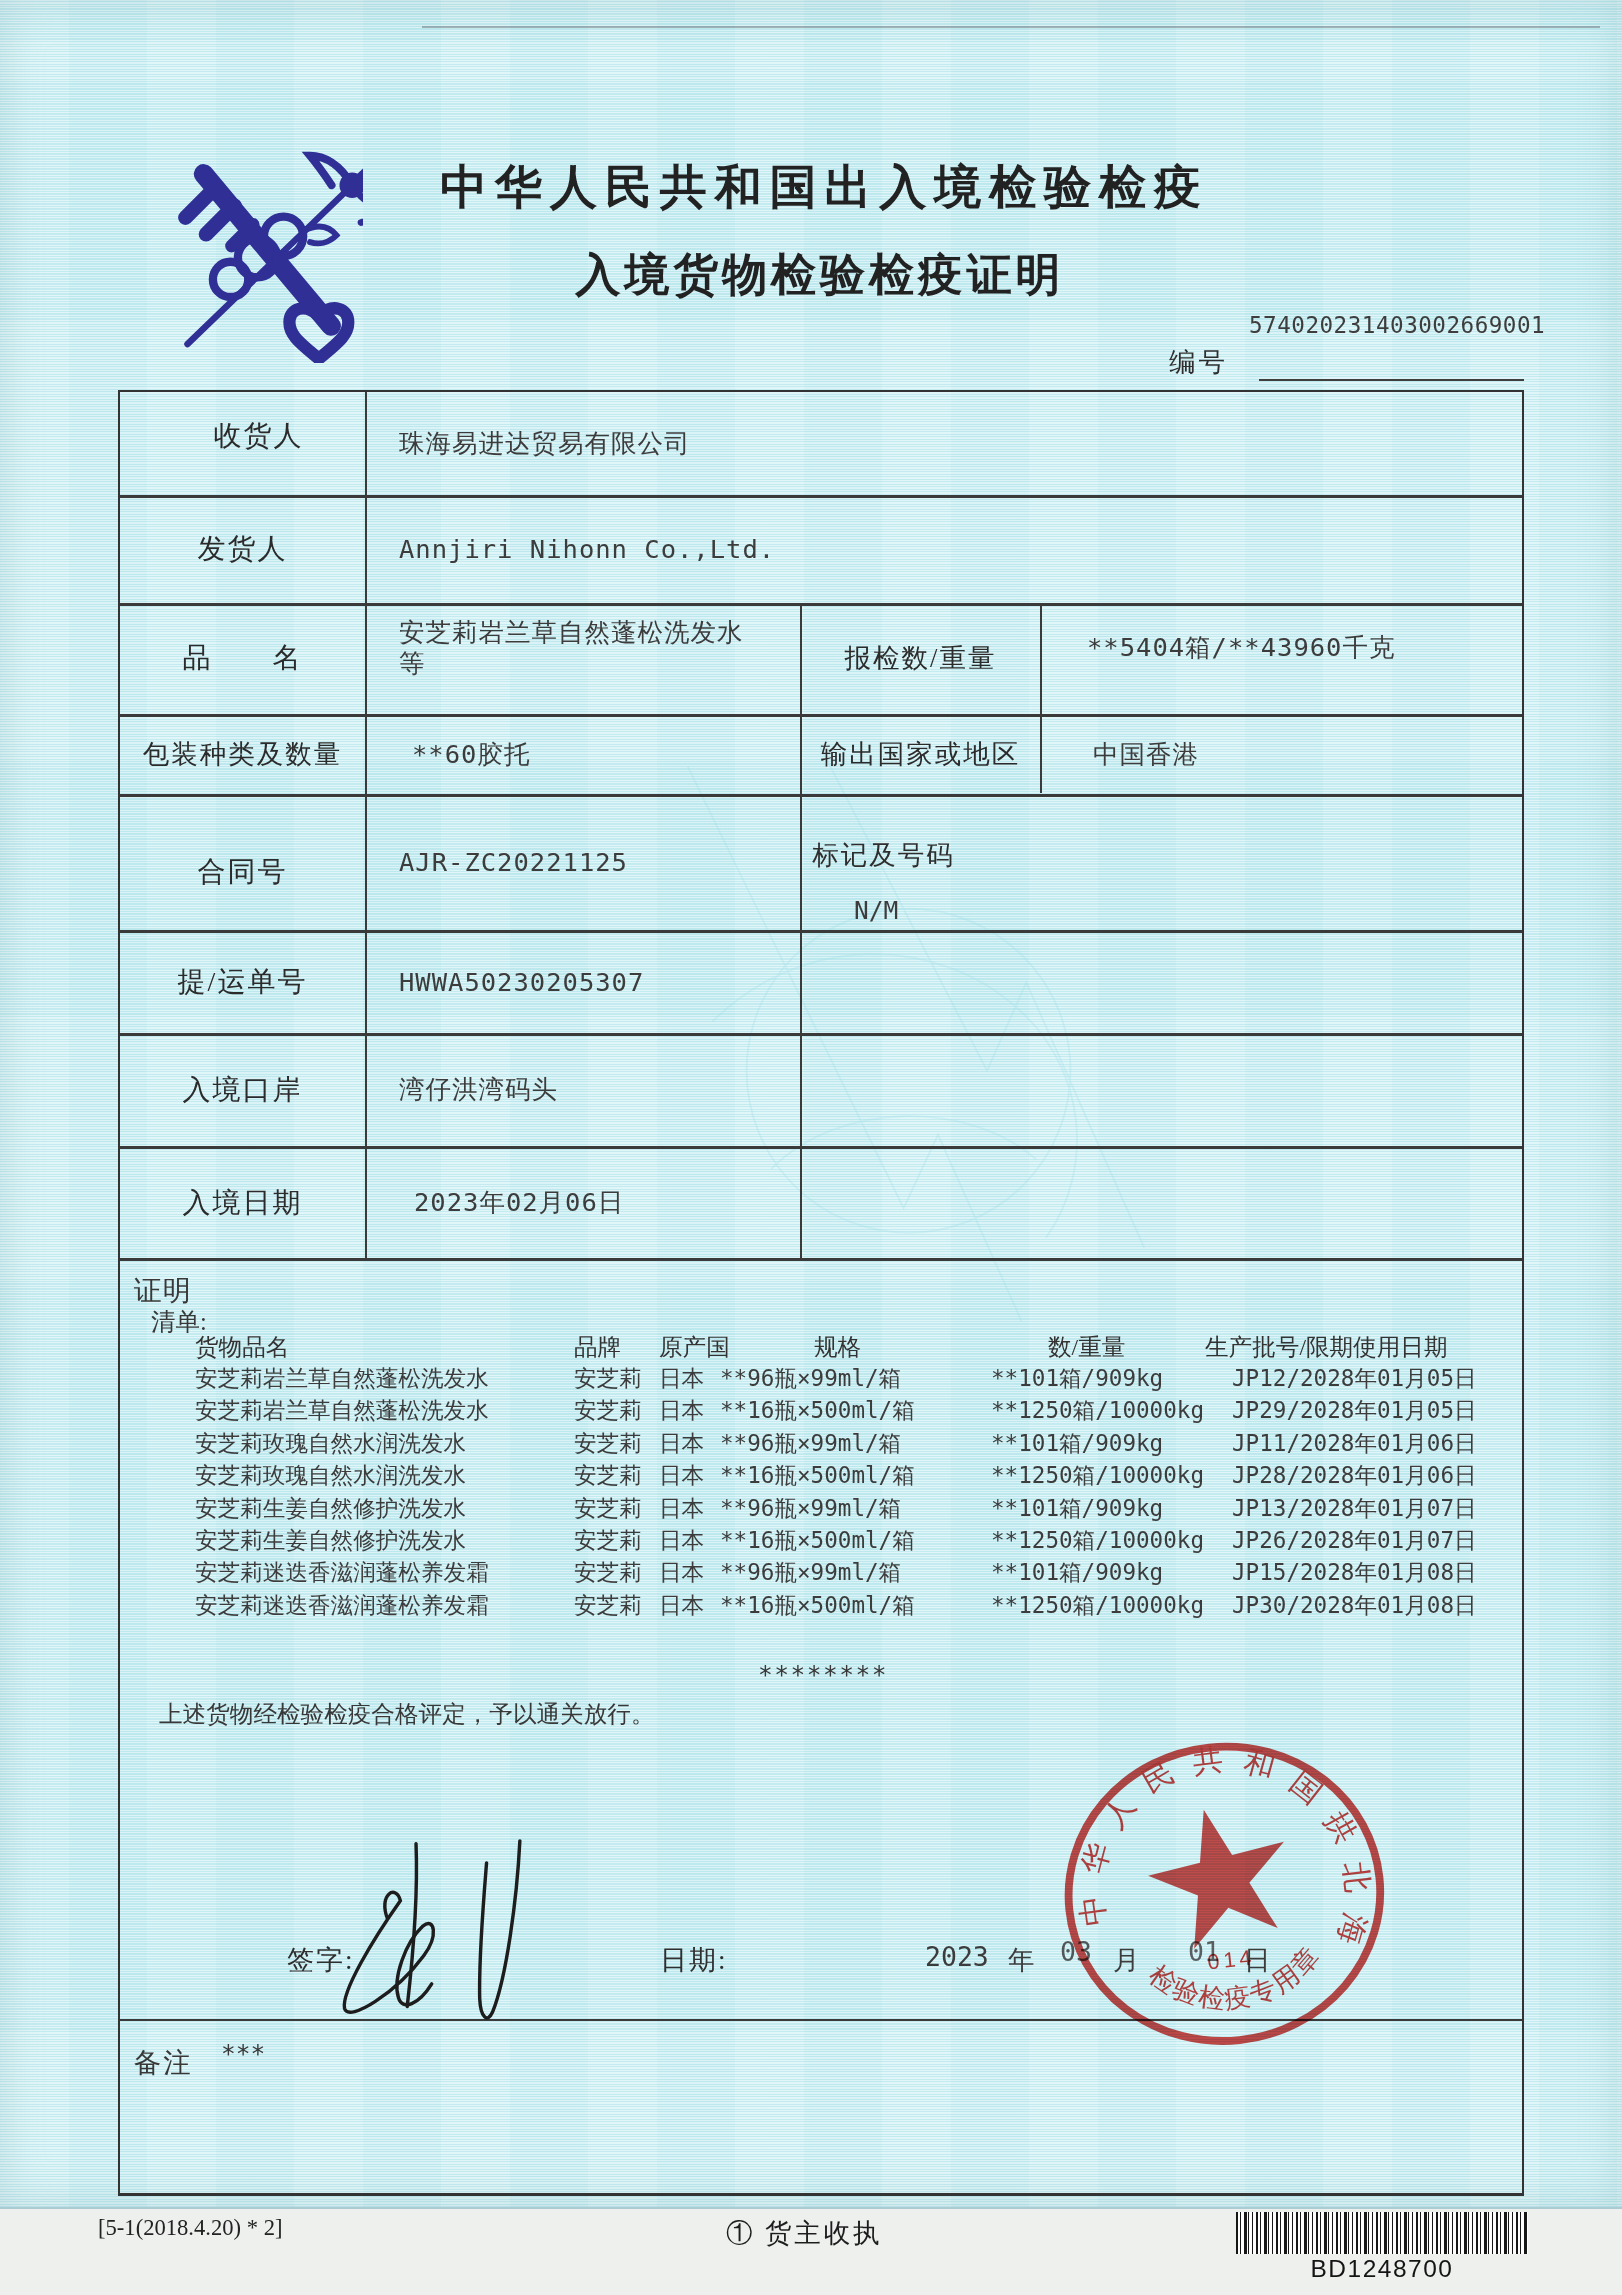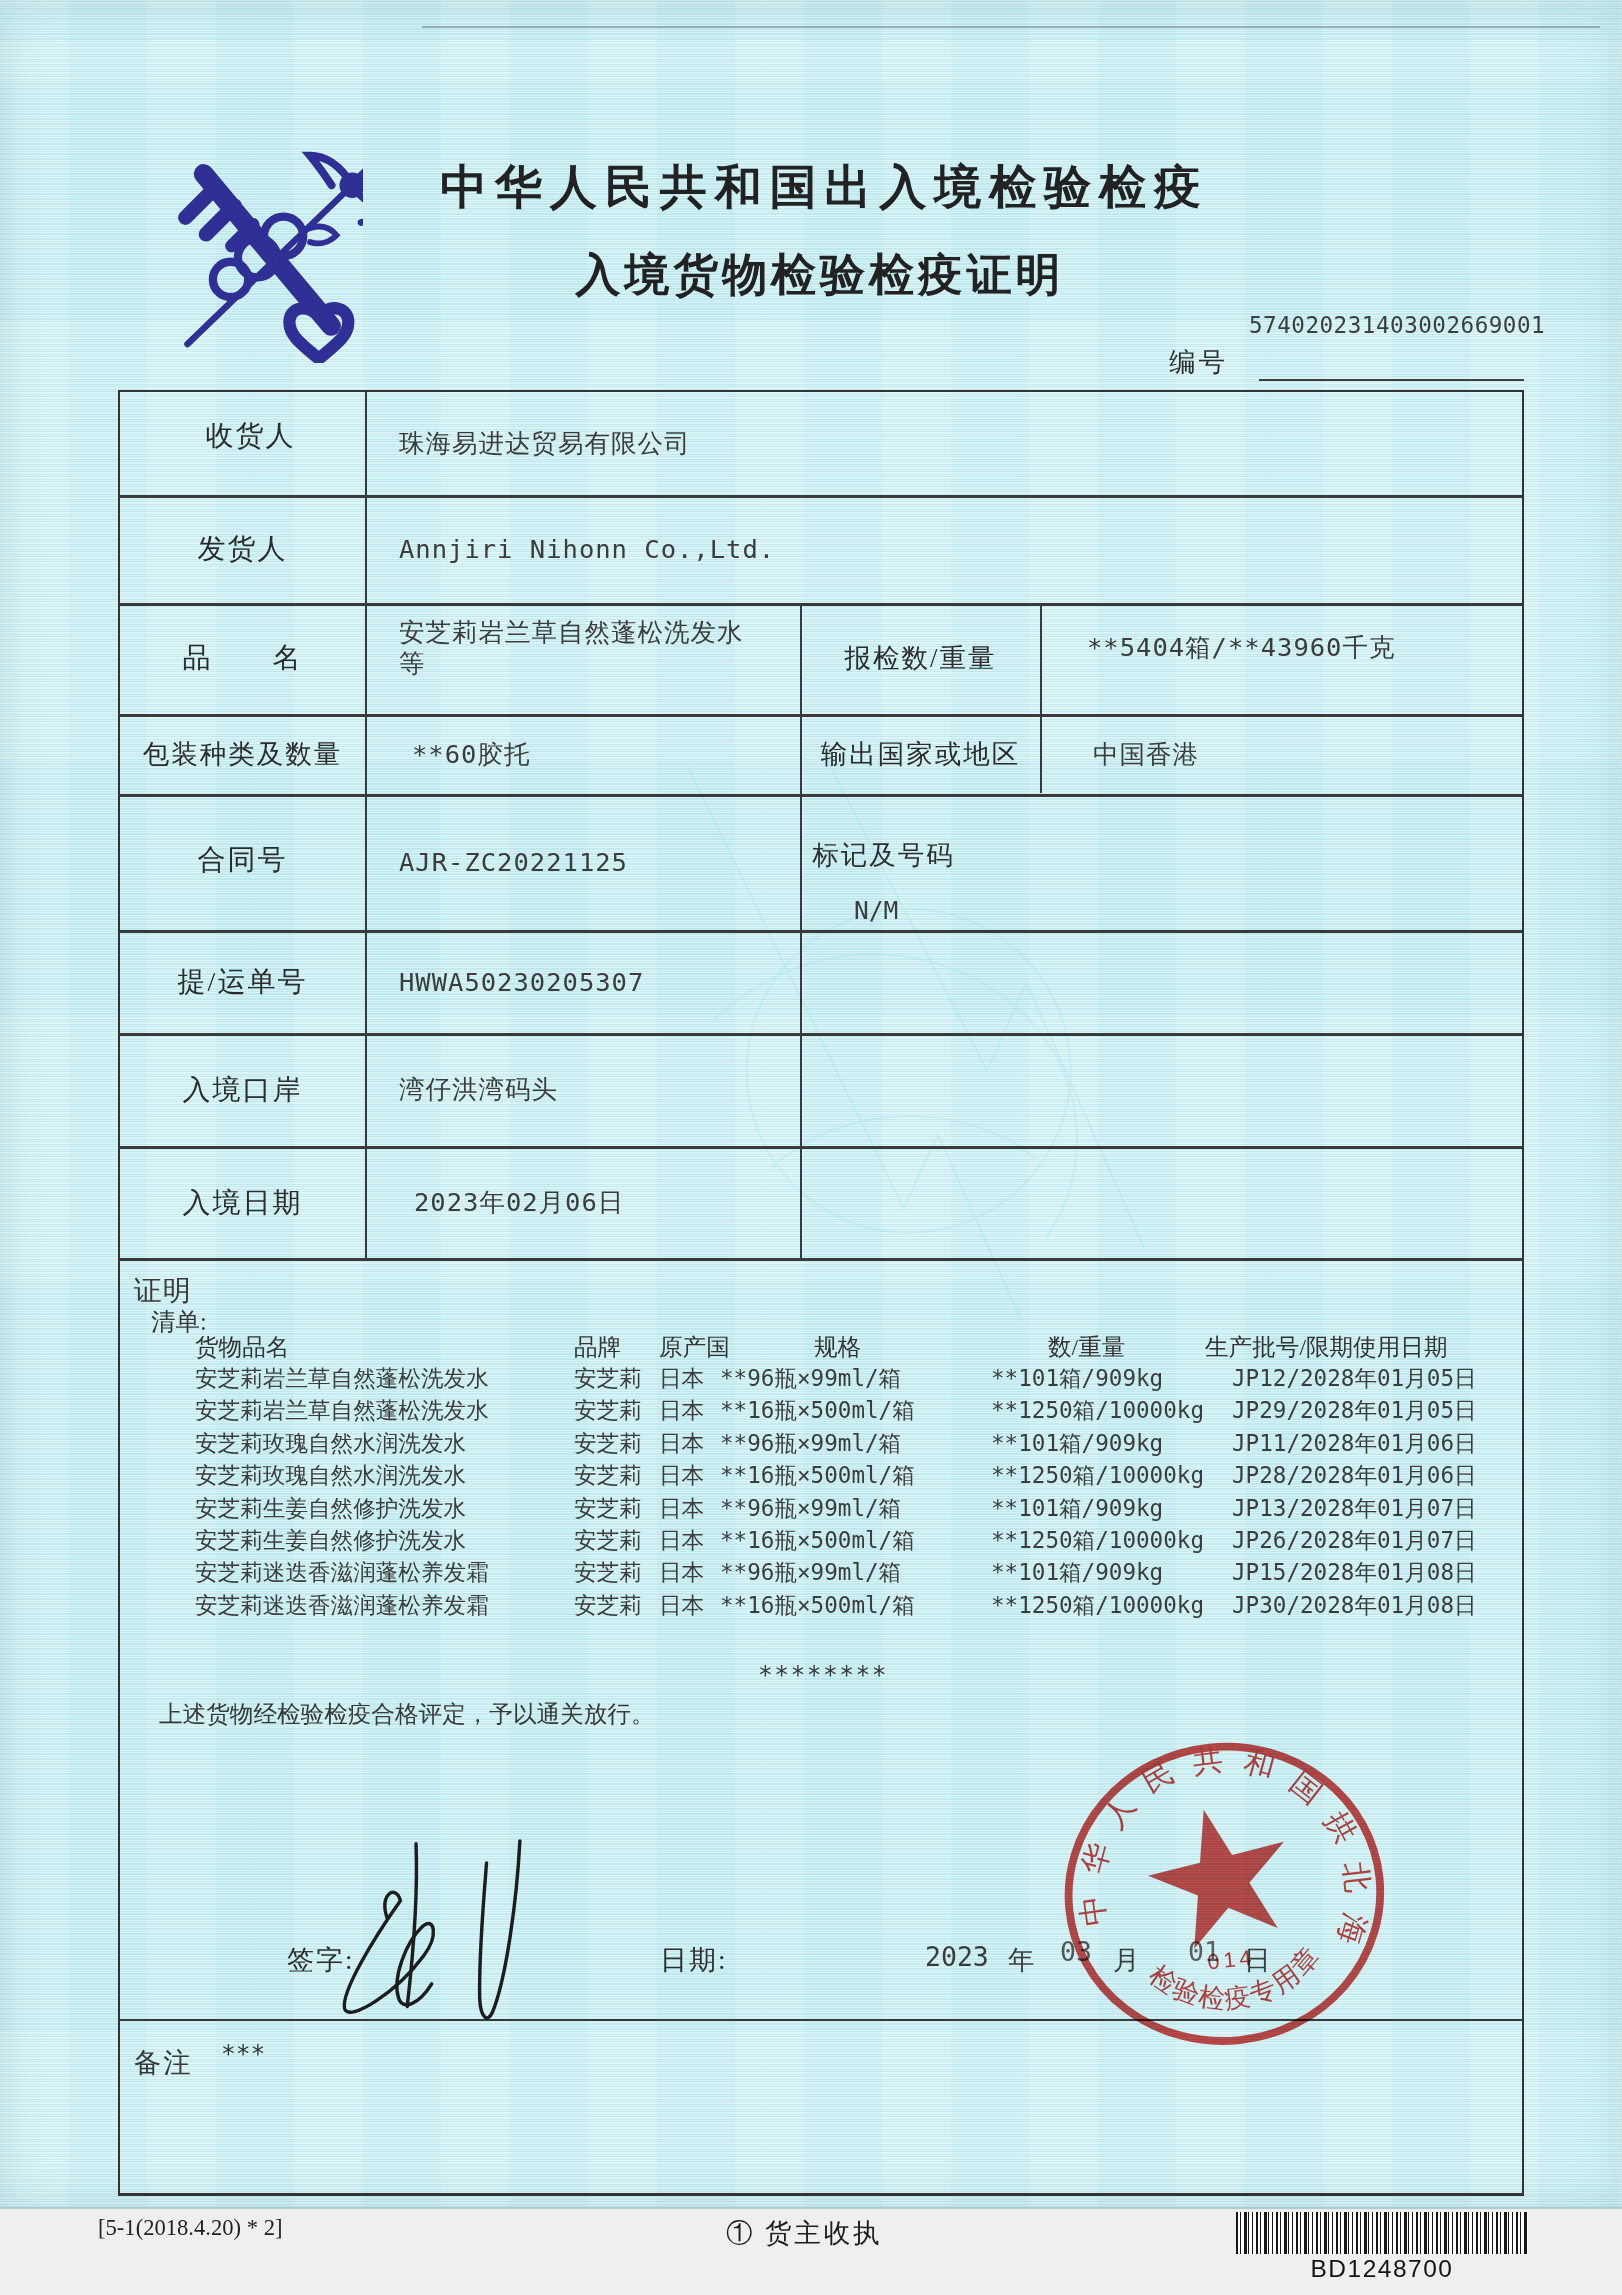--- a/index.html
+++ b/index.html
@@ -121,40 +121,40 @@
       <div class="hline" style="top:402px"></div>
       <div class="hline" style="top:538px"></div>
       <div class="hline" style="top:641px"></div>
       <div class="hline" style="top:754px"></div>
       <div class="hline" style="top:866px"></div>
       <div class="hline" style="top:1627px;height:2px"></div>
       <div class="vline" style="left:245px;top:0;height:866px"></div>
       <div class="vline" style="left:680px;top:211px;height:655px"></div>
       <div class="vline" style="left:920px;top:211px;height:190px"></div>
 
-      <div class="cell lab" style="left:8px;top:0;width:245px;height:87px">收货人</div>
+      <div class="cell lab" style="left:16px;top:0;width:245px;height:87px">收货人</div>
       <div class="cell val" style="left:245px;top:0;width:1161px;height:103px">珠海易进达贸易有限公司</div>
 
       <div class="cell lab" style="left:0;top:103px;width:245px;height:108px">发货人</div>
       <div class="cell val" style="left:245px;top:103px;width:1161px;height:108px">Annjiri Nihonn Co.,Ltd.</div>
 
       <div class="cell lab" style="left:0;top:211px;width:245px;height:110px">品　　名</div>
       <div class="cell val" style="left:245px;top:211px;width:434px;height:110px;display:block;padding-top:13.7px;line-height:31px">
         <div>安芝莉岩兰草自然蓬松洗发水</div>
         <div>等</div>
       </div>
       <div class="cell lab" style="left:680px;top:211px;width:241px;height:110px;font-size:26.5px">报检数/重量</div>
       <div class="cell val" style="left:920px;top:211px;width:486px;height:110px;padding-left:47px;align-items:flex-start;padding-top:27px">**5404箱/**43960千克</div>
 
       <div class="cell lab" style="left:0;top:322px;width:245px;height:80px;font-size:26.5px">包装种类及数量</div>
       <div class="cell val" style="left:245px;top:322px;width:434px;height:80px;padding-left:47px">**60胶托</div>
       <div class="cell lab" style="left:680px;top:322px;width:241px;height:80px;font-size:26.5px">输出国家或地区</div>
       <div class="cell val" style="left:920px;top:322px;width:486px;height:80px;padding-left:53px;font-family:var(--serif)">中国香港</div>
 
-      <div class="cell lab" style="left:0;top:400px;width:245px;height:136px">合同号</div>
+      <div class="cell lab" style="left:0;top:412px;width:245px;height:136px">合同号</div>
       <div class="cell val" style="left:245px;top:402px;width:434px;height:136px">AJR-ZC20221125</div>
 
       <div style="position:absolute;left:680px;top:402px;width:727px;height:465px">
         <div style="font:26.5px var(--serif);letter-spacing:2px;color:#2e2e2e;padding:43px 0 0 12.3px">标记及号码</div>
         <div style="font:24.5px var(--mono);color:#3c3c3c;padding:22.6px 0 0 54px">N/M</div>
       </div>
 
       <div class="cell lab" style="left:0;top:538px;width:245px;height:103px">提/运单号</div>
       <div class="cell val" style="left:245px;top:538px;width:434px;height:103px">HWWA50230205307</div>
 

